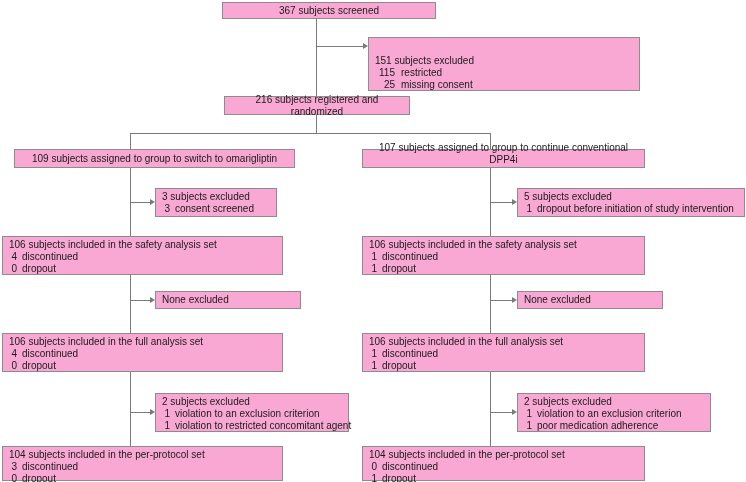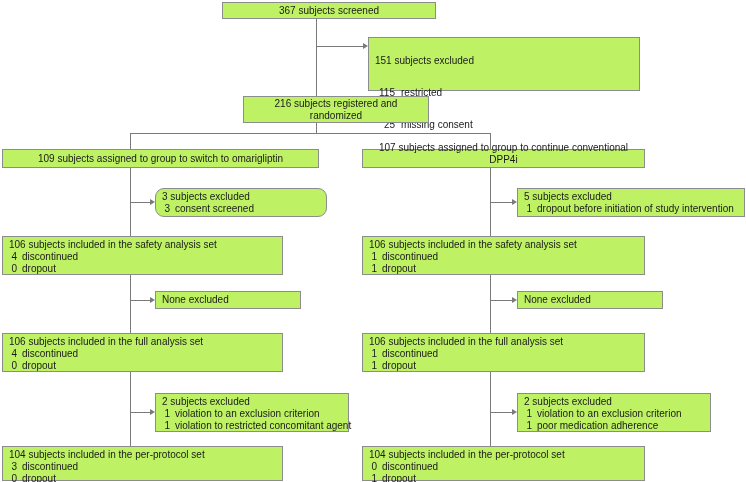--- a/index.html
+++ b/index.html
@@ -2,27 +2,27 @@
 <html><head>
 <meta charset="utf-8">
 <style>
   html,body{margin:0;padding:0;background:#ffffff;}
   .canvas{
     position:relative;width:746px;height:482px;background:#ffffff;overflow:hidden;
     font-family:"Liberation Sans","DejaVu Sans",sans-serif;
     font-size:10px;color:#1a1a1a;
   }
   .box{
-    position:absolute;background:#bef264;border:1px solid #8c8c8c;
+    position:absolute;background:#f9a8d4;border:1px solid #8c8c8c;
     box-sizing:border-box;padding:2px 6px;line-height:12px;
   }
   .box.center{display:flex;align-items:center;justify-content:center;text-align:center;padding:1px 4px;}
   .bline{white-space:nowrap;}
   .num{display:inline-block;width:8px;text-align:right;margin-right:5px;}
-  .num.w20{width:20px;margin-right:6px;margin-top:20px;}
+  .num.w20{width:20px;margin-right:6px;}
   .vline,.hline{position:absolute;background:#7a7a7a;}
   .vline{width:1px;}
   .hline{height:1px;}
   .arrow-right{
     position:absolute;width:0;height:0;
     border-top:3px solid transparent;border-bottom:3px solid transparent;
     border-left:5px solid #7a7a7a;
   }
 </style>
 </head>
@@ -61,29 +61,29 @@
   <div class="box center" style="left:222px;top:2px;width:214px;height:17px;">
     <span>367 subjects screened</span>
   </div>
 
   <div class="box" style="left:368px;top:37px;width:272px;height:54px;padding-top:17px;">
     <div class="bline">151 subjects excluded</div>
     <div class="bline"><span class="num w20">115</span><span>restricted</span></div>
     <div class="bline"><span class="num w20">25</span><span>missing consent</span></div>
   </div>
 
-  <div class="box center" style="left:224px;top:96px;width:186px;height:27px;margin-left:19px;">
+  <div class="box center" style="left:224px;top:96px;width:186px;height:19px;">
     <span>216 subjects registered and randomized</span>
   </div>
 
-  <div class="box center" style="left:2px;top:149px;width:317px;height:19px;">
+  <div class="box center" style="left:14px;top:149px;width:281px;height:19px;">
     <span>109 subjects assigned to group to switch to omarigliptin</span>
   </div>
 
-  <div class="box" style="left:155px;top:188px;width:172px;height:29px;border-radius:9px;">
+  <div class="box" style="left:155px;top:188px;width:122px;height:29px;">
     <div class="bline">3 subjects excluded</div>
     <div class="bline"><span class="num">3</span><span>consent screened</span></div>
   </div>
 
   <div class="box" style="left:2px;top:236px;width:281px;height:39px;">
     <div class="bline">106 subjects included in the safety analysis set</div>
     <div class="bline"><span class="num">4</span><span>discontinued</span></div>
     <div class="bline"><span class="num">0</span><span>dropout</span></div>
   </div>
 

